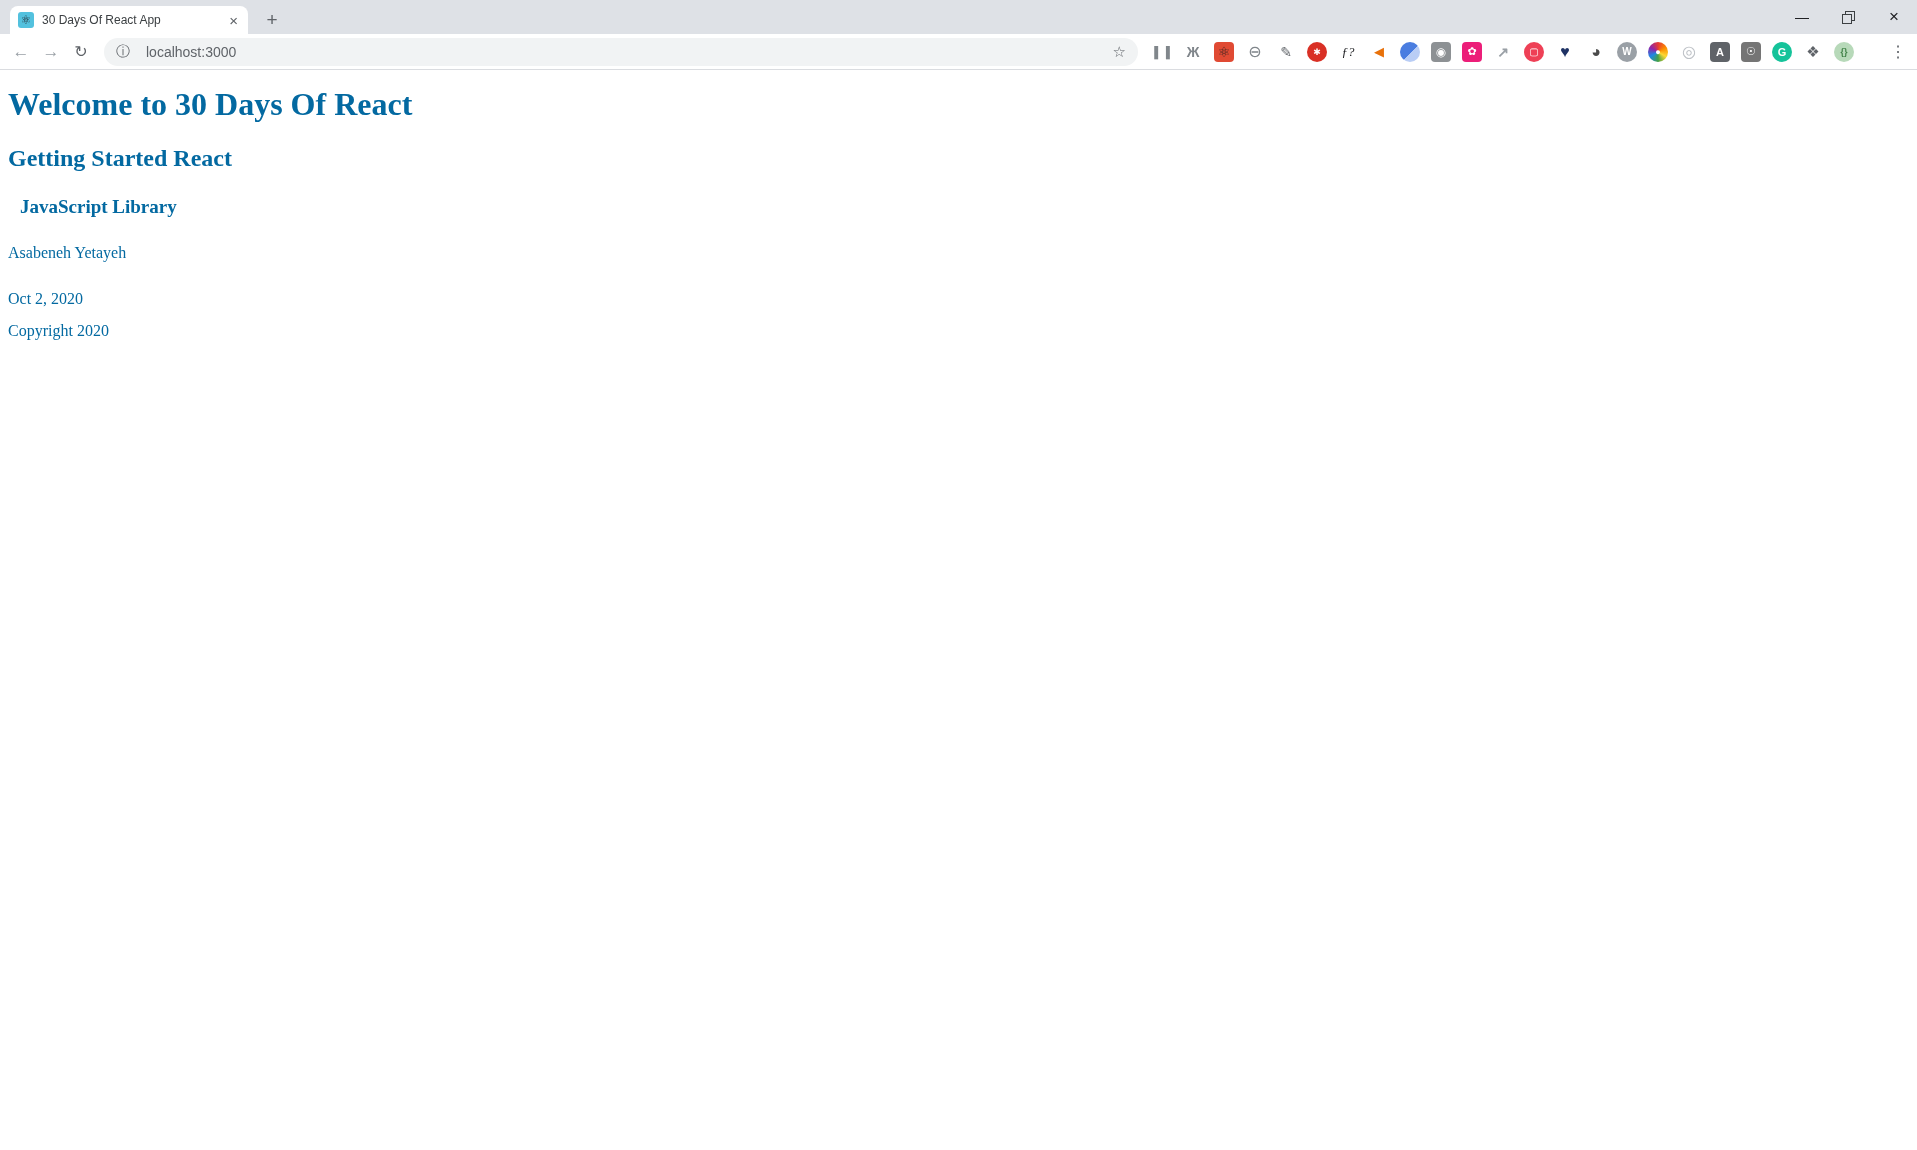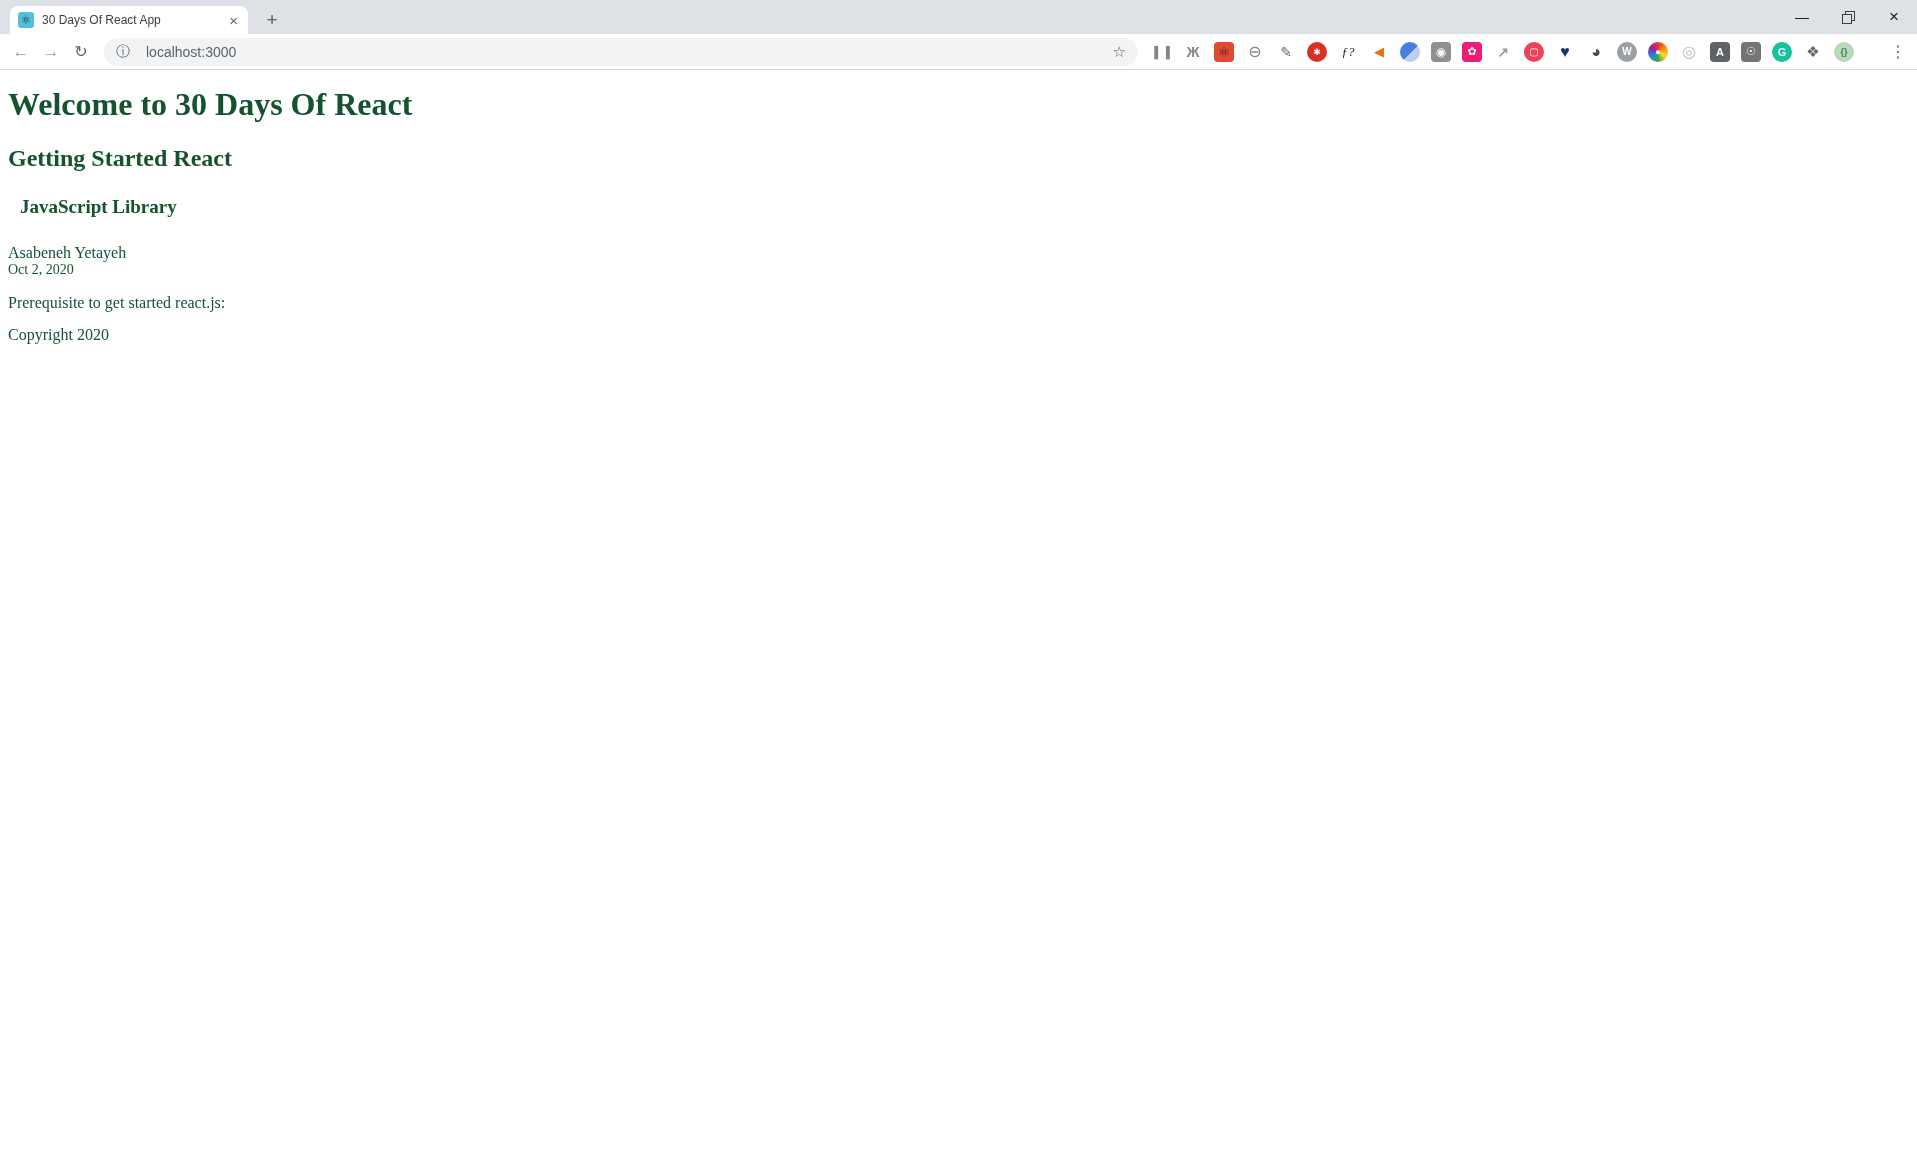--- a/index.html
+++ b/index.html
@@ -55,26 +55,26 @@
   .ext { width:20px; height:20px; display:flex; align-items:center; justify-content:center; font-size:12px; cursor:default; }
   .ext.square { border-radius:4px; }
   .ext.circle { border-radius:50%; }
   .ext.bold { font-weight:bold; }
   .ext.serif { font-family:"Liberation Serif", serif; font-style:italic; }
   .ext.swirl { border-radius:50%; background:linear-gradient(135deg,#4a7de0 55%,#b9cdf5 55%); }
   .ext.rainbow { border-radius:50%; background:conic-gradient(#e53935,#fb8c00,#fdd835,#43a047,#1e88e5,#8e24aa,#e53935); }
   .menubtn { position:absolute; left:1890px; top:9px; color:#5f6368; font-size:16px; line-height:18px; }
 
   
-  .content { padding-left:8px; font-family:"Liberation Serif", serif; color:#14532d; }
+  .content { padding-left:8px; font-family:"Liberation Serif", serif; color:#0369a1; }
   .content h1 { font-size:32px; font-weight:700; margin:16px 0 0; }
   .content h2 { font-size:24px; font-weight:700; margin:22px 0 0; }
   .content h3 { font-size:19px; font-weight:700; margin:24px 12px 0; }
   .author    { font-size:16px; margin:26px 0 0; }
-  .date      { font-size:14px; margin:0 0 0; }
+  .date      { font-size:16px; margin:28px 0 0; }
   .prereq    { font-size:16px; margin:16px 0 0; }
   .content ul { margin:16px 0 0; padding-left:40px; font-size:16px; line-height:18.5px; }
   .copyright { font-size:16px; margin:14px 0 0; }
 </style>
 </head>
 <body>
 
 <div class="titlebar">
   <div class="tab">
     <span class="favicon">⚛</span>
@@ -127,15 +127,14 @@
     </div>
   <div class="menubtn">⋮</div>
 </div>
 
 <div class="content">
   <h1>Welcome to 30 Days Of React</h1>
   <h2>Getting Started React</h2>
   <h3>JavaScript Library</h3>
   <p class="author">Asabeneh Yetayeh</p>
   <p class="date">Oct 2, 2020</p>
-  <p class="prereq">Prerequisite to get started react.js:</p>
   <p class="copyright">Copyright 2020</p>
 </div>
 
 </body></html>

